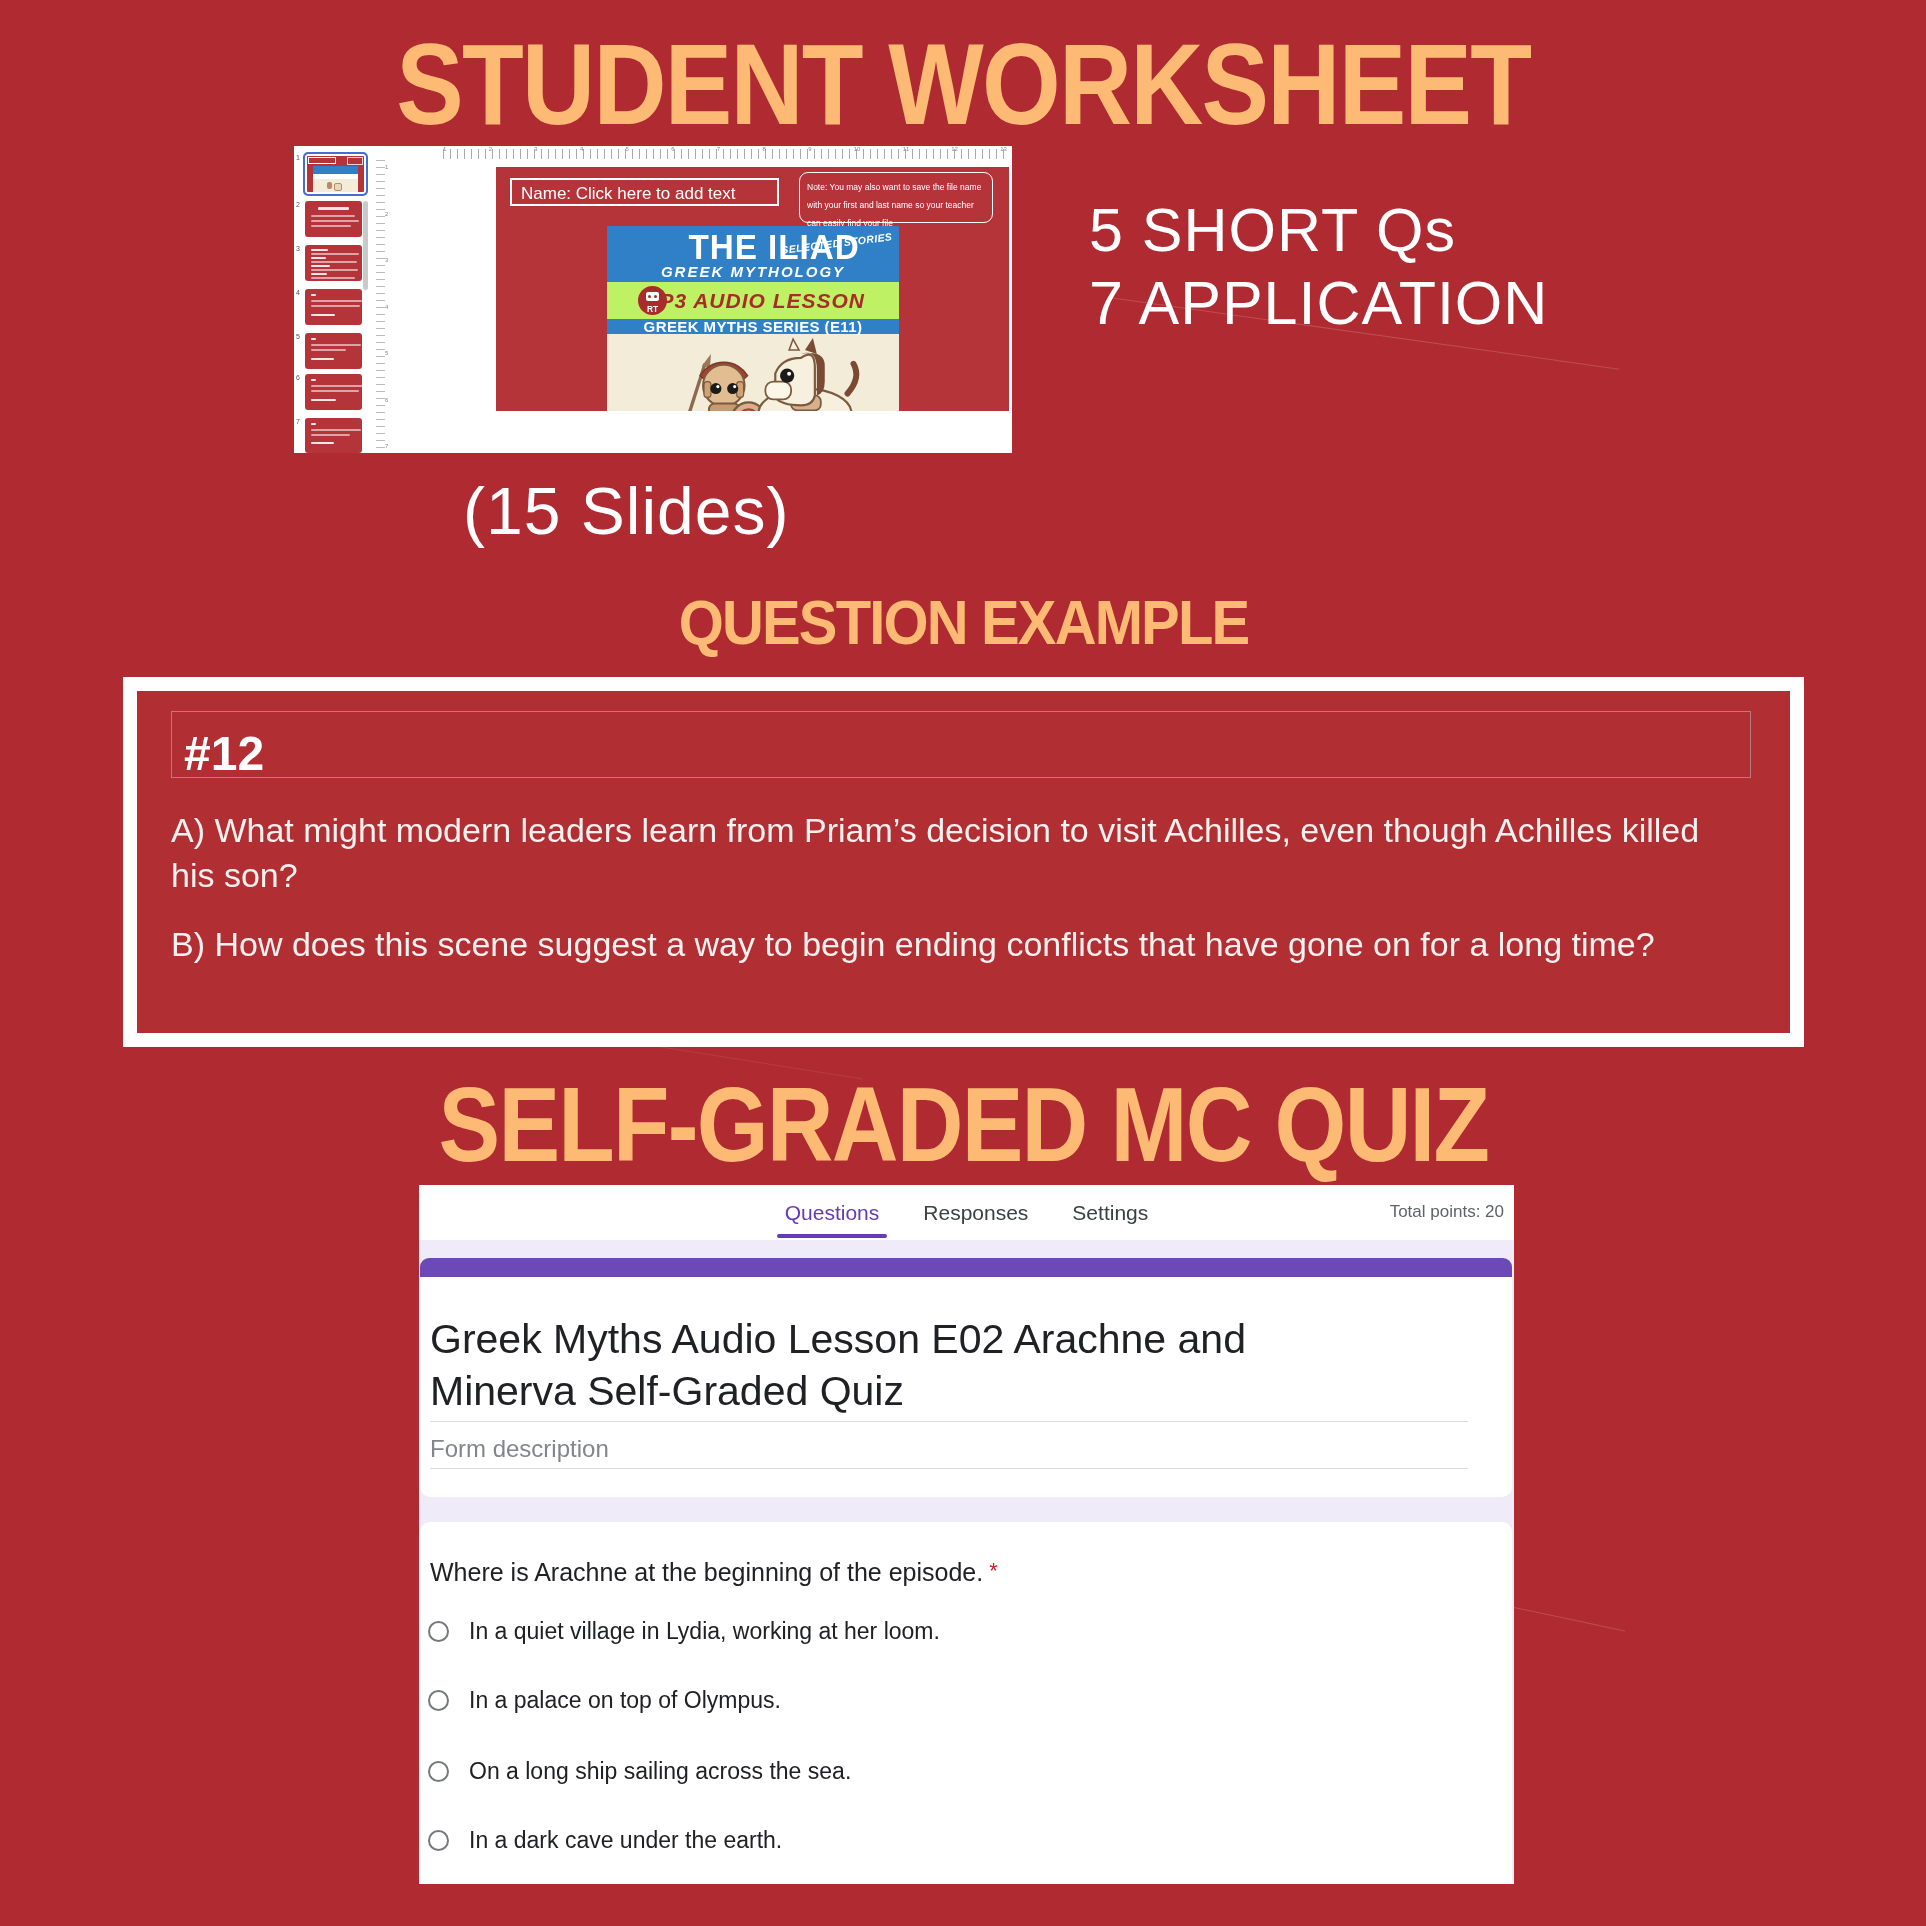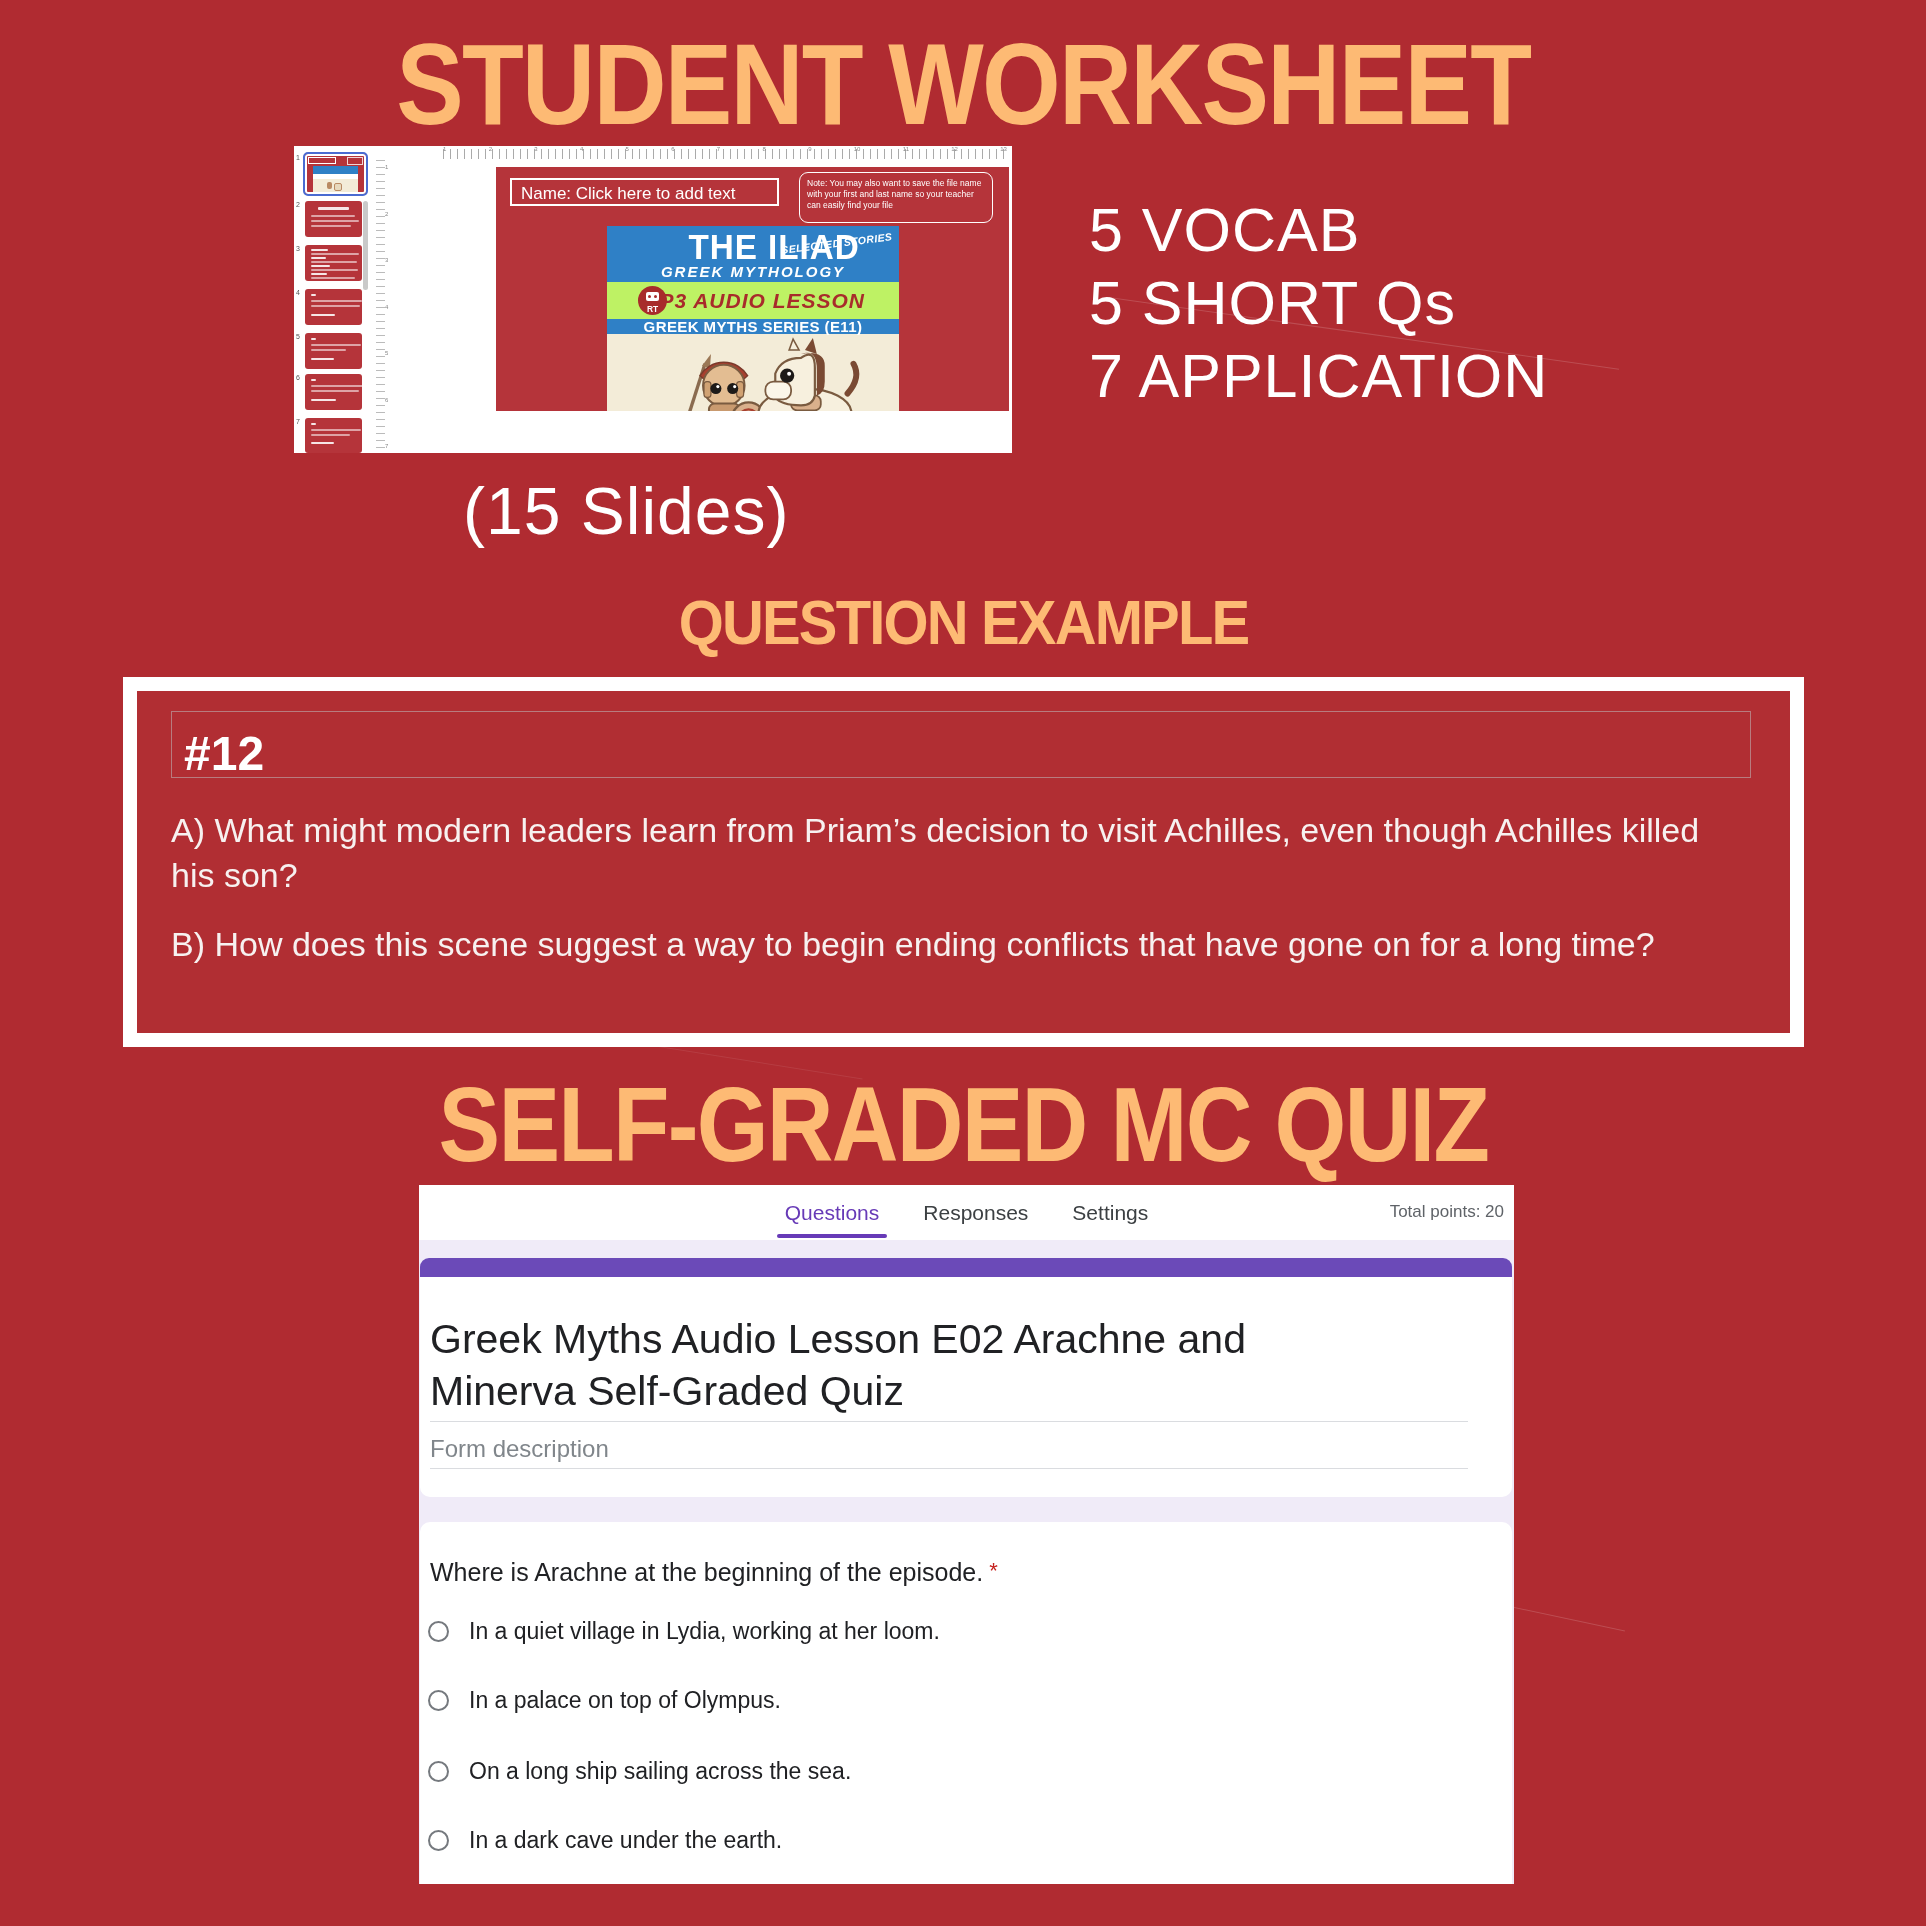--- a/index.html
+++ b/index.html
@@ -31,21 +31,21 @@
   .vruler{position:absolute;left:82px;top:14px;width:9px;height:293px;
      background:repeating-linear-gradient(180deg,#aaa 0 1px,transparent 1px 7px);opacity:.8;}
   .vruler-nums{position:absolute;left:91px;top:18px;height:285px;display:flex;flex-direction:column;justify-content:space-between;}
   .vruler-nums span{font-size:6px;color:#888;}
   .hruler{position:absolute;left:149px;top:3px;width:564px;height:10px;
      background:repeating-linear-gradient(90deg,#aaa 0 1px,transparent 1px 7px);}
   .hruler-nums{position:absolute;left:149px;top:0;width:564px;display:flex;justify-content:space-between;}
   .hruler-nums span{font-size:6px;color:#888;}
   .slide{position:absolute;left:202px;top:21px;width:513px;height:244px;background:var(--slide-red,#B5343A);overflow:hidden;}
   .name-box{position:absolute;left:14px;top:11px;width:269px;height:28px;border:2px solid #fff;color:#fff;font-size:17px;line-height:28px;padding-left:9px;box-sizing:border-box;}
-  .note-box{position:absolute;left:303px;top:5px;width:194px;height:51px;border:1px solid #fff;border-radius:9px;color:#fff;font-size:8.5px;line-height:11px;padding:5px 7px;box-sizing:border-box;}
+  .note-box{position:absolute;left:303px;top:5px;width:194px;height:51px;border:1px solid #fff;border-radius:9px;color:#fff;font-size:8.5px;line-height:18px;padding:5px 7px;box-sizing:border-box;}
   .title-block{position:absolute;left:111px;top:59px;width:292px;height:227px;}
   .band-blue1{position:relative;height:56px;background:var(--slide-blue,#2F80C6);color:#fff;text-align:center;}
   .iliad{font-size:35px;font-weight:800;letter-spacing:1px;line-height:36px;display:inline-block;transform:scaleX(.95);}
   .sel-stories{position:absolute;right:6px;top:12px;font-size:10.4px;font-style:italic;font-weight:700;transform:rotate(-7deg);letter-spacing:0.5px;}
   .greek-myth{font-size:15px;font-weight:700;font-style:italic;letter-spacing:2px;line-height:14px;}
   .band-white{position:relative;height:37px;background:#bef264;text-align:center;}
   .mp3{font-size:21px;font-weight:800;font-style:italic;color:var(--dark-red,#A82C2B);line-height:37px;letter-spacing:1px;}
   .rt-logo{position:absolute;left:31px;top:4px;width:29px;height:29px;border-radius:50%;background:var(--dark-red,#A82C2B);}
   .rt-logo .cassette{position:absolute;left:8px;top:6px;width:13px;height:9px;background:#fff;border-radius:2px;}
   .rt-logo .cassette i{position:absolute;left:2px;top:3px;width:3px;height:3px;background:var(--dark-red,#A82C2B);border-radius:50%;}
@@ -283,21 +283,20 @@
               <circle cx="214" cy="108" r="1.6"></circle>
                 <circle cx="220" cy="108" r="1.6"></circle>
             </g>
           </svg>
         </div>
       </div>
     </div>
   </div>
 
   <div class="features">
-    <div>5 VOCAB</div>
     <div>5 SHORT Qs</div>
     <div>7 APPLICATION</div>
   </div>
   <div class="slides-note">(15 Slides)</div>
 
   <div class="big-title t2"><span>QUESTION EXAMPLE</span></div>
 
   <div class="qbox">
     <div class="qbox-header">
       <div class="qbox-num">#12</div>

